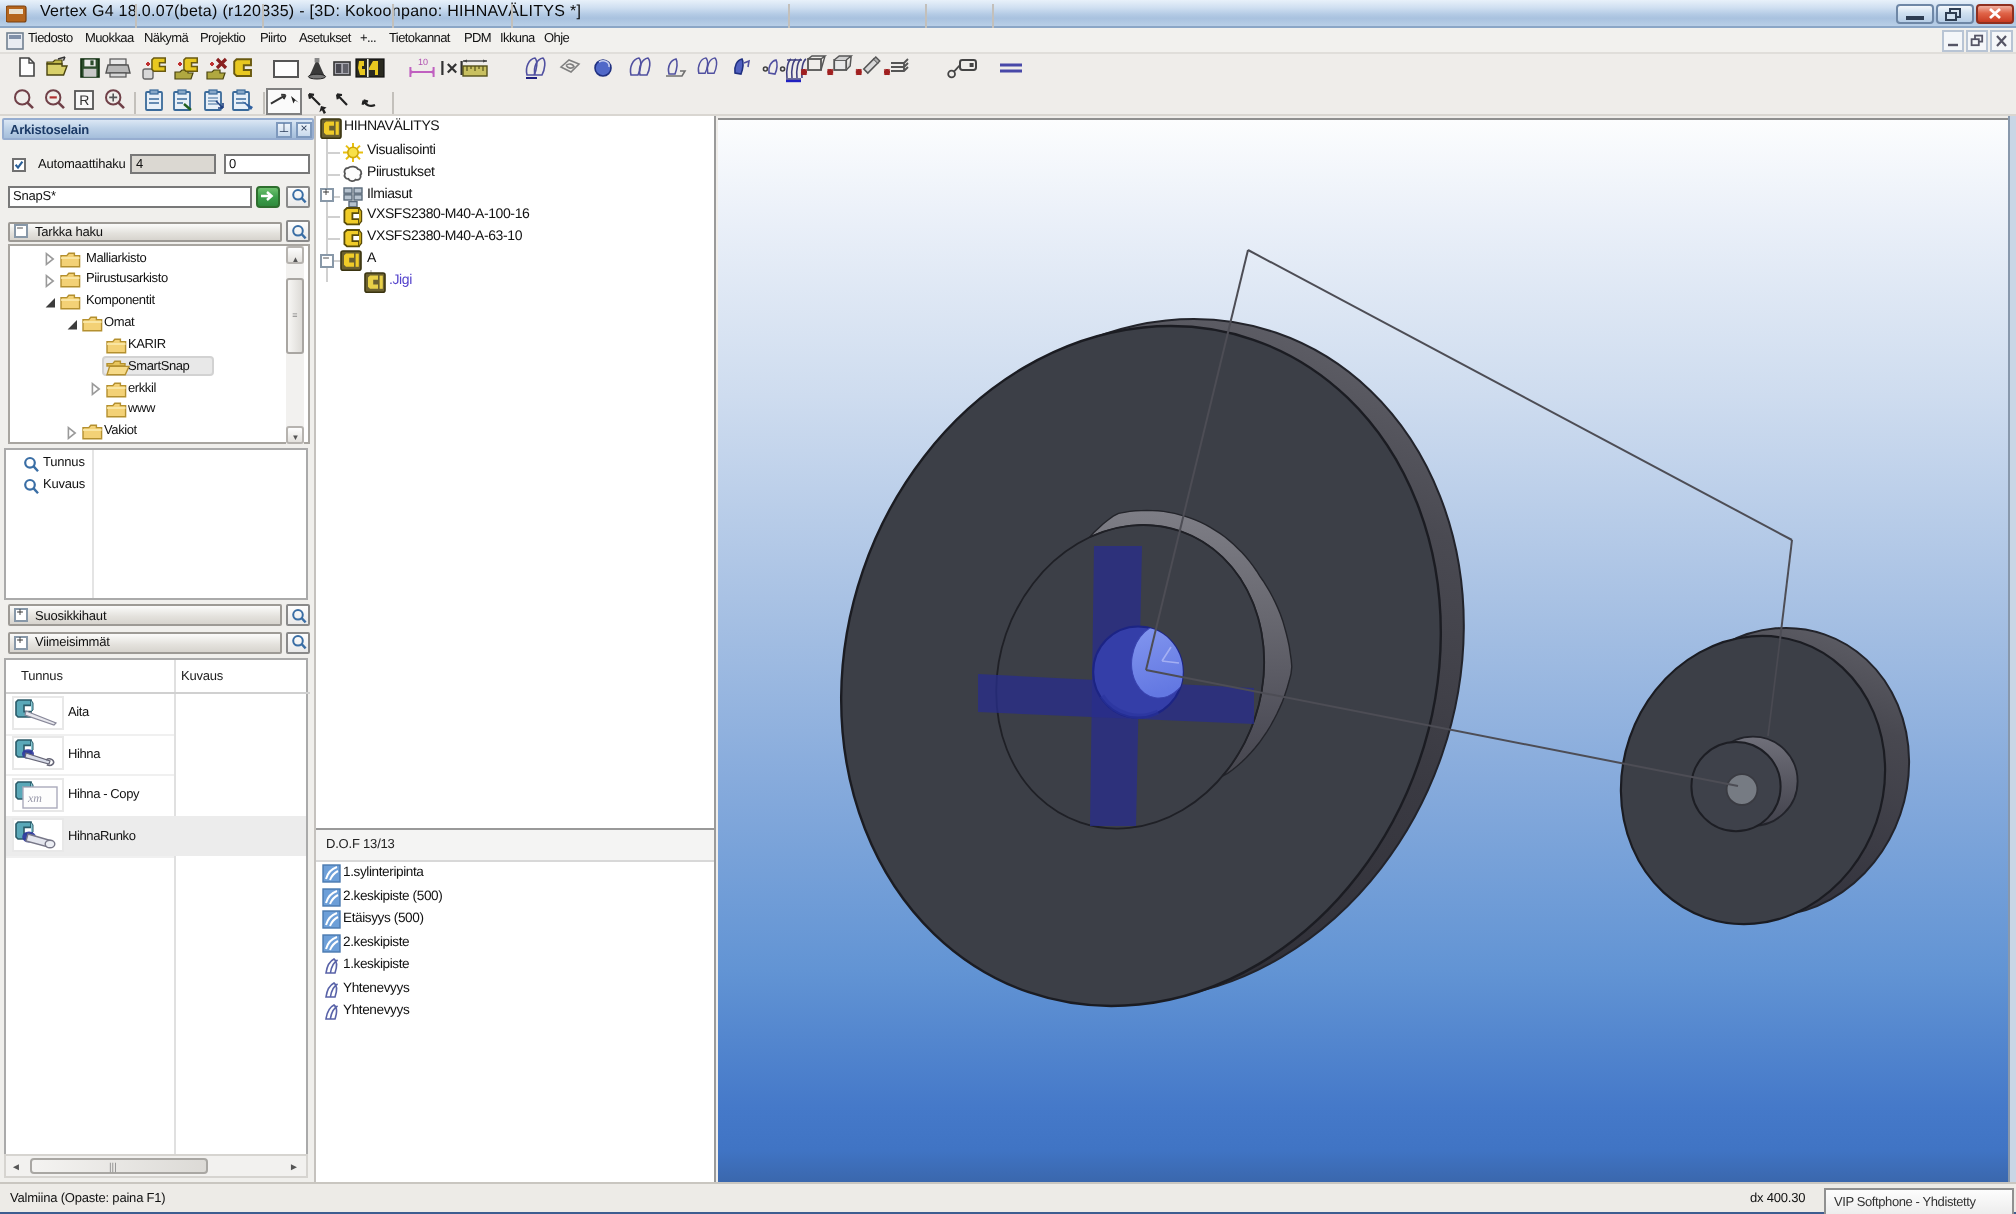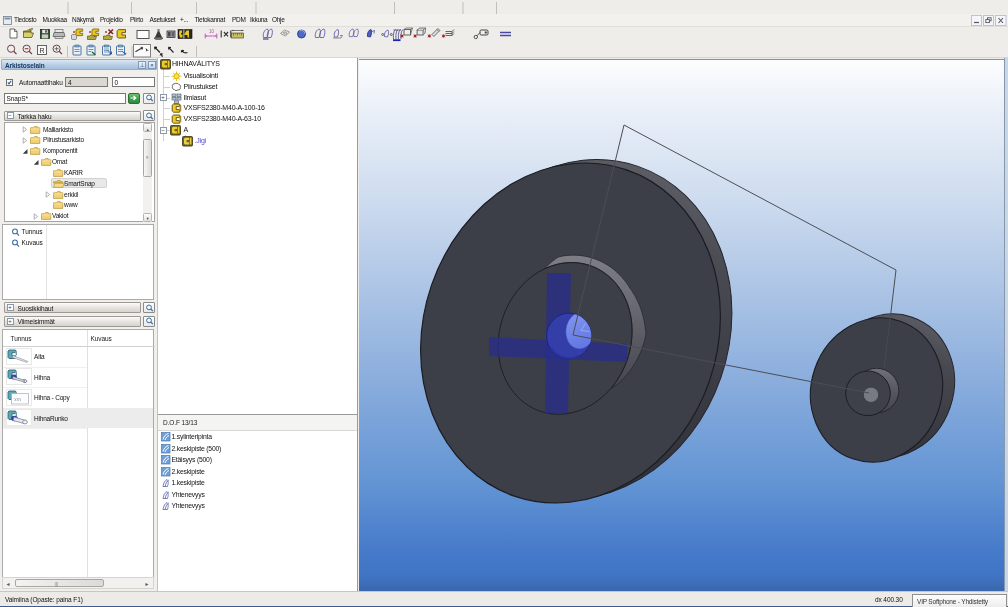--- a/index.html
+++ b/index.html
@@ -27,20 +27,41 @@
 .pm{position:absolute;width:7px;height:7px;border:1px solid #8898a8;background:#fff;font-size:6px;line-height:5px;text-align:center;color:#333}
 .magbtn{position:absolute;width:12px;height:11px;background:linear-gradient(#fefefe,#e9e9e9);border:1px solid #8a8a8a;border-radius:1px}
 .trow{position:absolute;font-size:6.5px;color:#111;letter-spacing:-0.2px;white-space:nowrap}
 
 .sbtrack{position:absolute;background:#f2f1ef;border:1px solid #d6d4d0}
 .sbthumb{position:absolute;background:linear-gradient(90deg,#f4f3f1,#dcdad6);border:1px solid #a9a7a3;border-radius:2px}
 .arr{position:absolute;font-size:5px;color:#555;text-align:center}
 </style></head>
 <body>
 <div id="win">
+ <div id="titlebar">
+  <svg class="abs" style="left:3px;top:2px" width="11" height="10">
+        <rect x="0" y="1" width="10" height="8" rx="1" fill="#b5651d" stroke="#7a4010" stroke-width="0.6"></rect>
+        <rect x="1.5" y="2.5" width="7" height="2.5" fill="#e8e0d0"></rect>
+      </svg>
+  <div id="titletext">Vertex G4 18.0.07(beta)  (r120835) - [3D: Kokoonpano: HIHNAVÄLITYS *]</div>
+  <div class="abs" style="left:948px;top:2px;width:19px;height:10px;background:linear-gradient(#f4f8fc,#cfe0f0 45%,#b6cde6);border:1px solid #6e87a6;border-radius:2px">
+    <div class="abs" style="left:4px;top:4.5px;width:9px;height:2px;background:#2d3d52"></div>
+      </div>
+  <div class="abs" style="left:968px;top:2px;width:19px;height:10px;background:linear-gradient(#f4f8fc,#cfe0f0 45%,#b6cde6);border:1px solid #6e87a6;border-radius:2px">
+    <svg width="17" height="8" style="position:absolute;left:0;top:0">
+          <rect x="6" y="1.5" width="5" height="4" fill="none" stroke="#2d3d52" stroke-width="1"></rect>
+          <rect x="4" y="3.5" width="5" height="3.5" fill="#cfe0f0" stroke="#2d3d52" stroke-width="1"></rect>
+        </svg>
+      </div>
+  <div class="abs" style="left:988px;top:2px;width:19px;height:10px;background:linear-gradient(#f0b0a0,#e06448 45%,#c83b22);border:1px solid #8e3020;border-radius:2px">
+    <svg width="17" height="8" style="position:absolute;left:0;top:0">
+          <path d="M6 1.5 L11 6 M11 1.5 L6 6" stroke="#fff" stroke-width="1.4"></path>
+        </svg>
+      </div>
+ </div>
  <div id="menubar">
   <svg class="abs" style="left:3px;top:2px" width="10" height="9">
         <rect x="0.5" y="0.5" width="8" height="8" fill="#e8ecf2" stroke="#708090" stroke-width="0.8"></rect>
         <rect x="1.5" y="1.5" width="6" height="2" fill="#8090a8"></rect>
       </svg>
   <div class="mi" style="left:14px">Tiedosto</div>
   <div class="mi" style="left:42.5px">Muokkaa</div>
   <div class="mi" style="left:72px">Näkymä</div>
   <div class="mi" style="left:100px">Projektio</div>
   <div class="mi" style="left:130px">Piirto</div>

